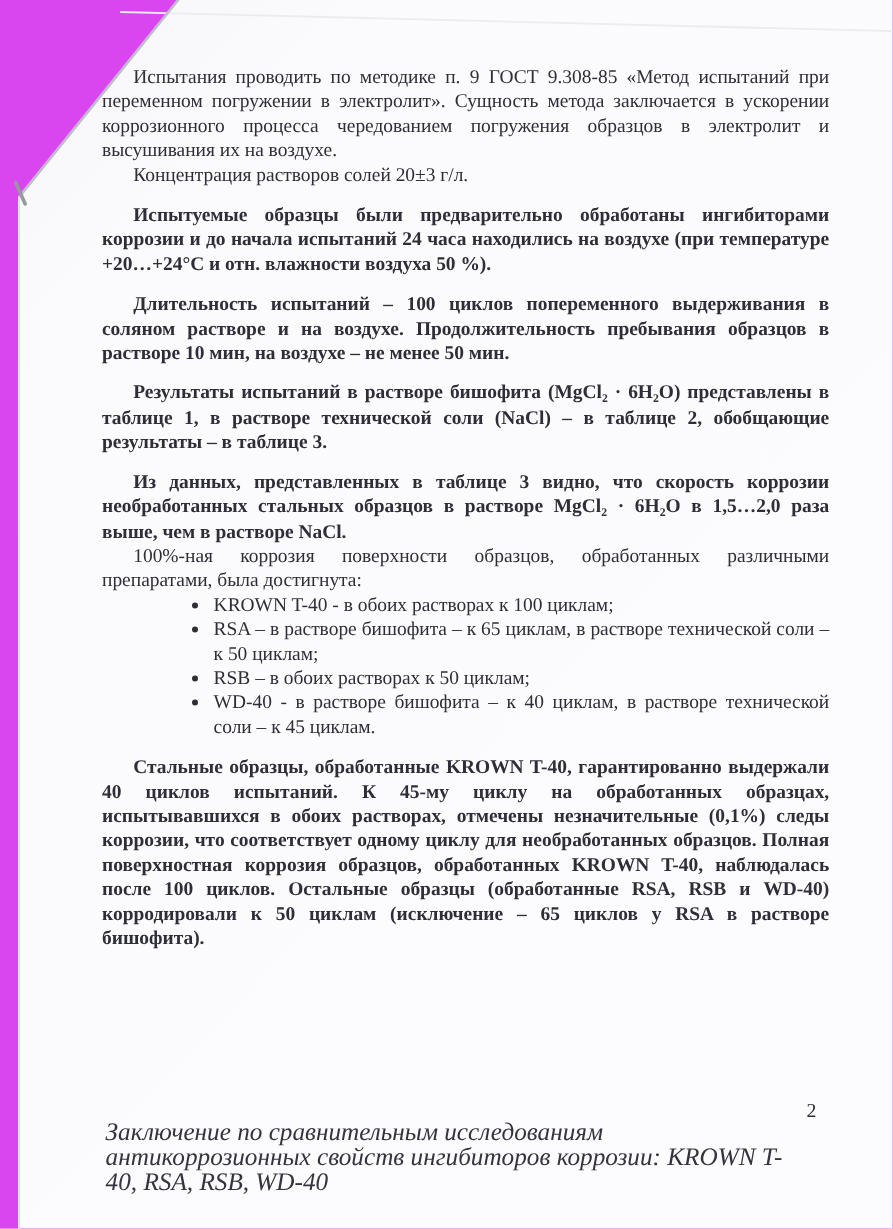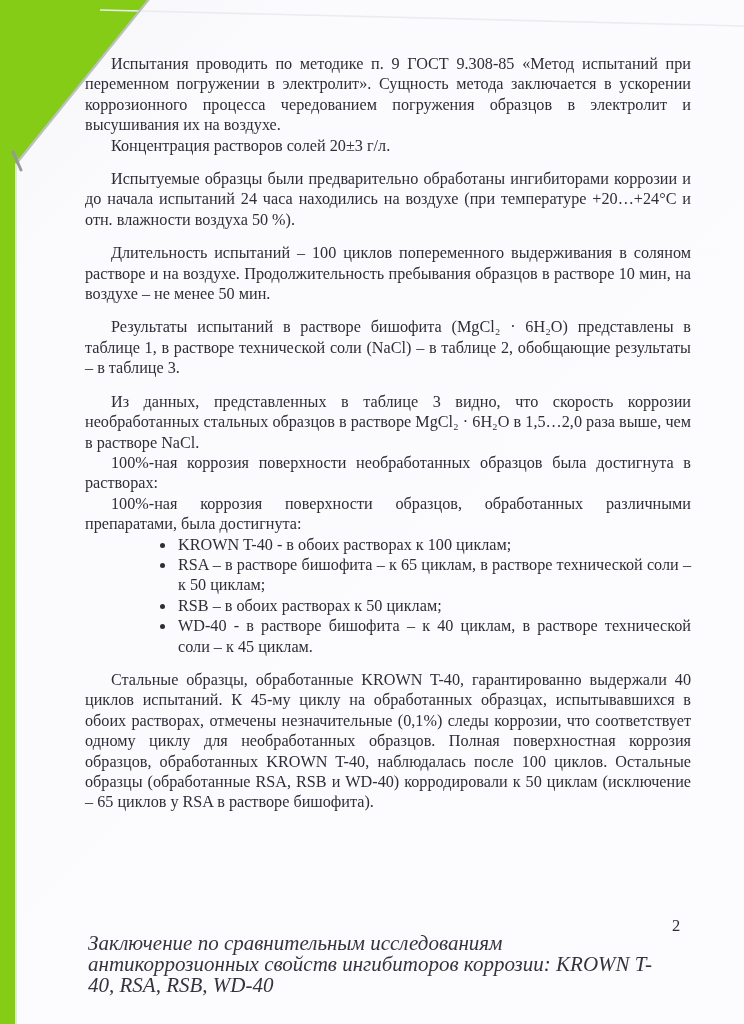--- a/index.html
+++ b/index.html
@@ -4,21 +4,21 @@
 <style>
   html, body {
     margin: 0;
     padding: 0;
     background: #ffffff;
   }
   .scan {
     position: relative;
     width: 744px;
     height: 1024px;
-    background: #84cc16;
+    background: #d946ef;
     overflow: hidden;
     font-family: "Liberation Serif", "DejaVu Serif", serif;
     color: #2e2e38;
   }
   
   .paper {
     position: absolute;
     left: 0; top: 0;
     width: 744px;
     height: 1024px;
@@ -36,21 +36,21 @@
     top: 54px;
     width: 606px;
     font-size: 16.2px;
     line-height: 20.4px;
     text-align: justify;
   }
   .content p {
     margin: 0;
     text-indent: 26px;
   }
-  .gap-before { margin-top: 13px !important; }
+  .gap-before { margin-top: 13px !important; font-weight: bold; }
   .content ul {
     margin: 0;
     padding: 0 0 0 91px;
     list-style: disc outside;
   }
   .content li {
     text-align: justify;
     padding-left: 2px;
   }
   .page-number {
@@ -97,21 +97,20 @@
 
     <p class="gap-before">Испытуемые образцы были предварительно обработаны ингибиторами коррозии и до начала испытаний 24 часа находились на воздухе (при температуре +20…+24°С и отн. влажности воздуха 50 %).</p>
 
 
     <p class="gap-before">Длительность испытаний – 100 циклов попеременного выдерживания в соляном растворе и на воздухе. Продолжительность пребывания образцов в растворе 10 мин, на воздухе – не менее 50 мин.</p>
 
     <p class="gap-before">Результаты испытаний в растворе бишофита (MgCl₂ · 6H₂O) представлены в таблице 1, в растворе технической соли (NaCl) – в таблице 2, обобщающие результаты – в таблице 3.</p>
 
     <p class="gap-before">Из данных, представленных в таблице 3 видно, что скорость коррозии необработанных стальных образцов в растворе MgCl₂ · 6H₂O в 1,5…2,0 раза выше, чем в растворе NaCl.</p>
 
-    <p>100%-ная коррозия поверхности необработанных образцов была достигнута в растворах:</p>
 
 
     <p>100%-ная коррозия поверхности образцов, обработанных различными препаратами, была достигнута:</p>
 
     <ul>
       <li>KROWN T-40 - в обоих растворах к 100 циклам;</li>
       <li>RSA – в растворе бишофита – к 65 циклам, в растворе технической соли – к 50 циклам;</li>
       <li>RSB – в обоих растворах к 50 циклам;</li>
       <li>WD-40 - в растворе бишофита – к 40 циклам, в растворе технической соли – к 45 циклам.</li>
     </ul>

